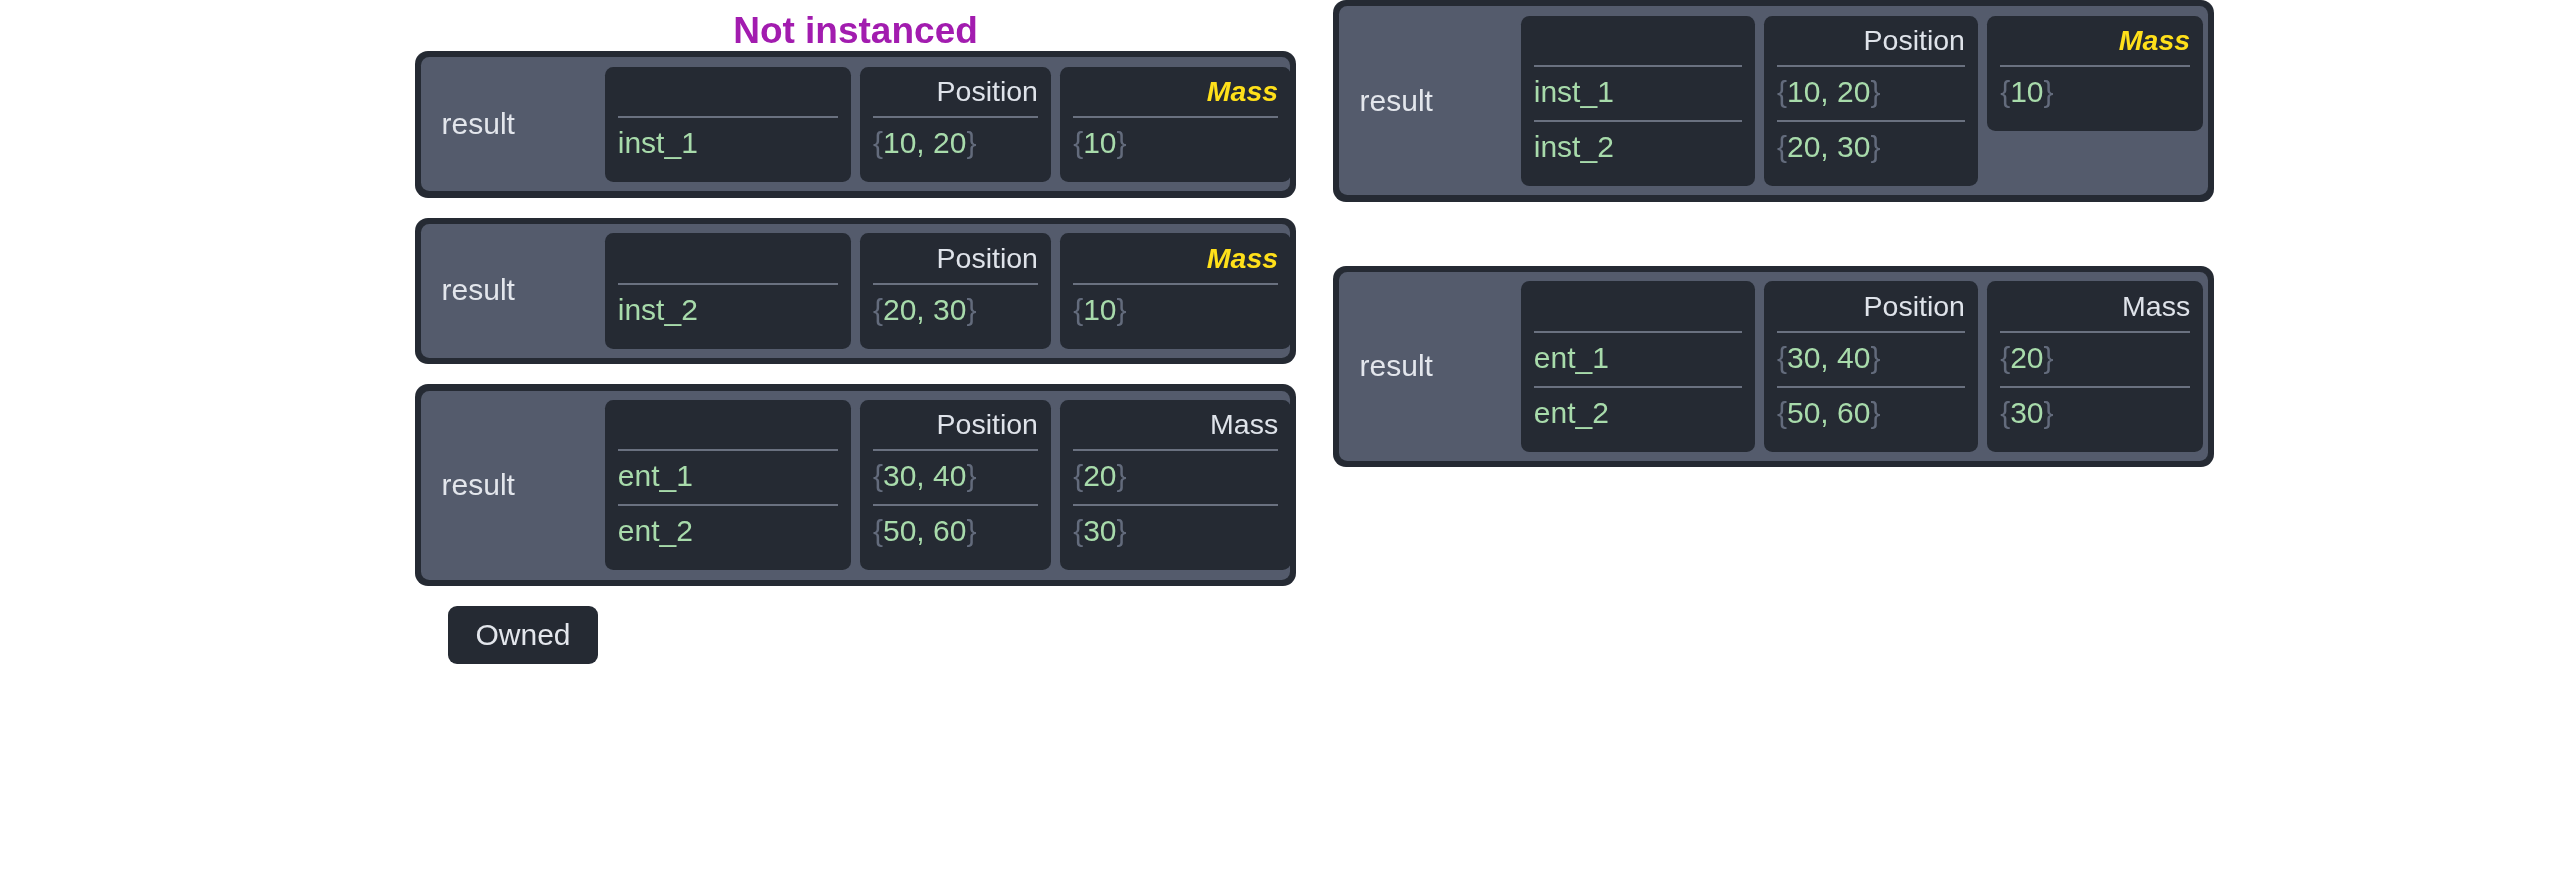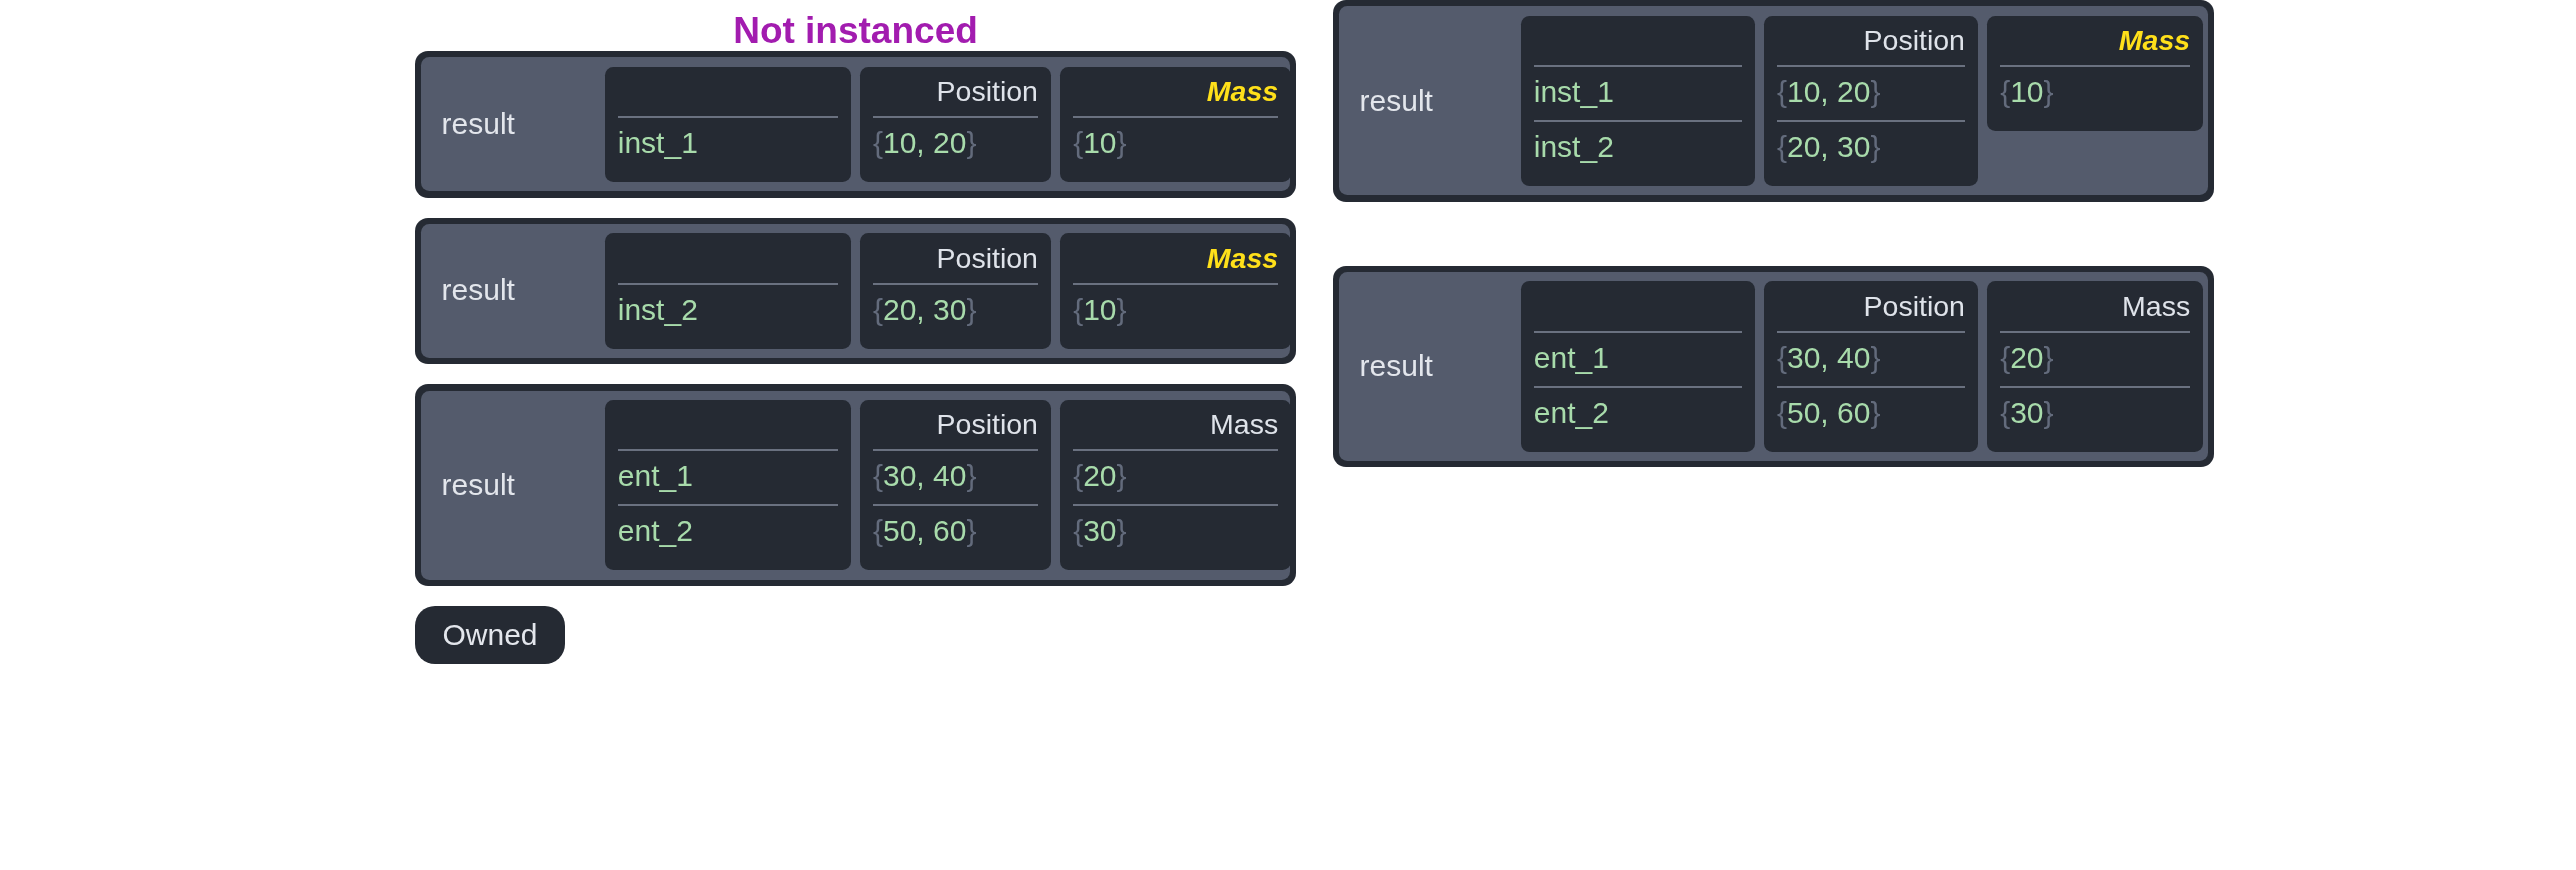--- a/index.html
+++ b/index.html
@@ -136,26 +136,27 @@
   .right .w-owner { width: 163px; }
 
   
   .legend {
     display: flex;
     gap: 14.7px;
     margin-top: 2.8px;
   }
   .legend-chip {
     background: #252a33;
-    border-radius: 20px;
+    border-radius: 9px;
     padding: 9.2px 27.5px;
     font-size: 30px;
     line-height: 40px;
     color: #e3e6ec;
     white-space: nowrap;
+    margin-left: 33px;
   }
   .legend-chip.shared {
     color: #ffe01a;
     font-style: italic;
     font-weight: bold;
   }
 </style>
 </head>
 <body>
 

